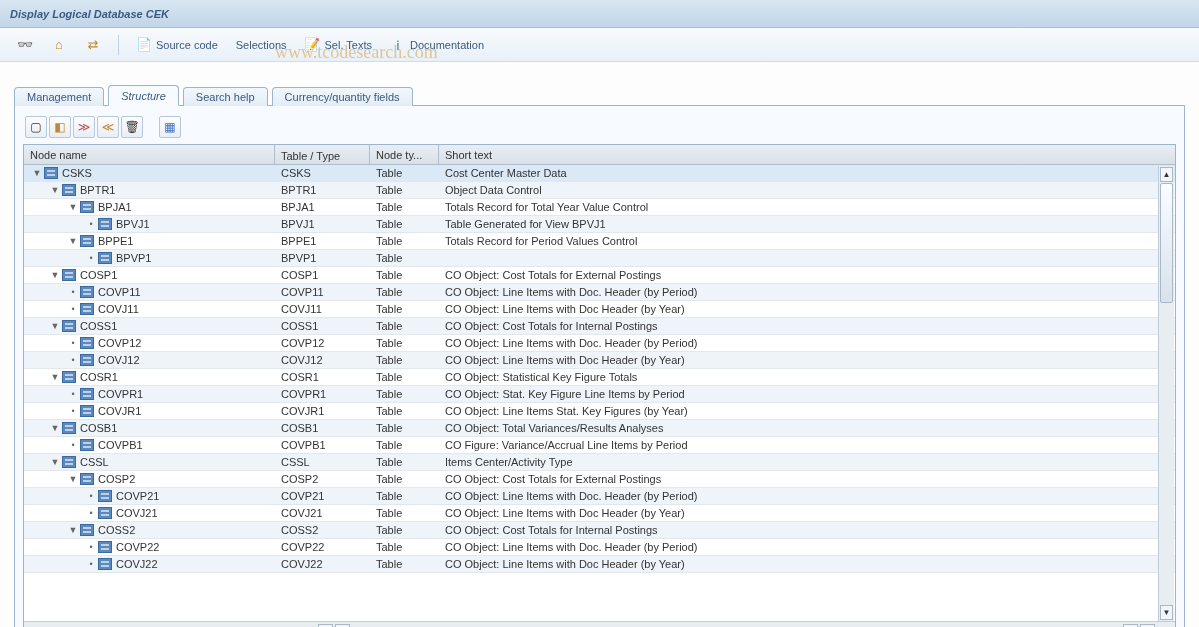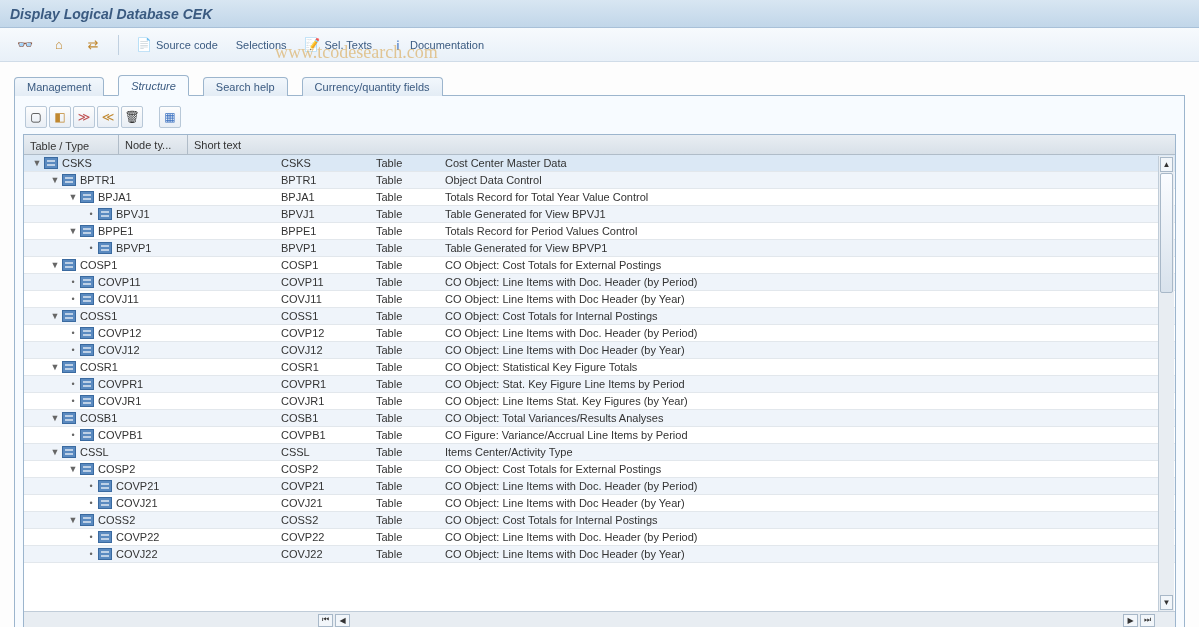--- a/index.html
+++ b/index.html
@@ -16,21 +16,21 @@
   }
   .title-bar {
     background: linear-gradient(#d8e6f2, #c1d6e9);
     height: 28px;
     border-bottom: 1px solid #a8c0d8;
     padding: 0 10px;
     display: flex;
     align-items: center;
     font-style: italic;
     font-weight: bold;
-    font-size: 14px;
+    font-size: 11px;
     color: #3a5a80;
   }
   .toolbar {
     background: linear-gradient(#f7fafd, #e8f0f8);
     height: 34px;
     border-bottom: 1px solid #d0dce8;
     padding: 0 10px;
     display: flex;
     align-items: center;
     gap: 4px;
@@ -49,23 +49,23 @@
     font-size:11px;
   }
   .tb-icon { width: 16px; height: 16px; display:inline-flex; align-items:center; justify-content:center; font-size:13px; }
   .content {
     padding: 8px 14px;
   }
   .tab-strip {
     display: flex;
     align-items: flex-end;
     border-bottom: 1px solid #9cb5cd;
-    gap: 12px;
+    gap: 2px;
     height: 22px;
-    margin-top: 4px;
+    margin-top: 14px;
   }
   .tab {
     padding: 2px 12px;
     background: linear-gradient(#f2f7fc,#e3ecf5);
     border: 1px solid #9cb5cd;
     border-bottom: none;
     border-radius: 4px 4px 0 0;
     margin-right: 2px;
     color: #3a5a80;
     cursor: pointer;
@@ -252,20 +252,23 @@
           <span>🗑</span>
         </span>
       <span style="width:12px;"></span>
       <span class="pt-btn">
           <span style="color:#3a70c0;">▦</span>
         </span>
     </div>
 
     <div class="tree-wrap">
       <div class="tree-header">
+        <div class="th c-node">
+            <span>Node name</span>
+          </div>
         <div class="th c-table">
             <span>Table / Type</span>
           </div>
         <div class="th c-ntype">
             <span>Node ty...</span>
           </div>
         <div class="th c-short" style="border-right:none;">
             <span>Short text</span>
           </div>
       </div>
@@ -327,21 +330,20 @@
           </div>
           <div class="row alt">
             <div class="cell c-node">
               <span style="display: inline-block; width: 62px;"></span>
               <span class="toggle">•</span>
               <span class="node-icon"></span>
               <span>BPVP1</span>
             </div>
             <div class="cell c-table">BPVP1</div>
             <div class="cell c-ntype">Table</div>
-            <div class="cell c-short">Table Generated for View BPVP1</div>
           </div>
           <div class="row">
             <div class="cell c-node">
               <span style="display: inline-block; width: 26px;"></span>
               <span class="toggle">▼</span>
               <span class="node-icon"></span>
               <span>COSP1</span>
             </div>
             <div class="cell c-table">COSP1</div>
             <div class="cell c-ntype">Table</div>

